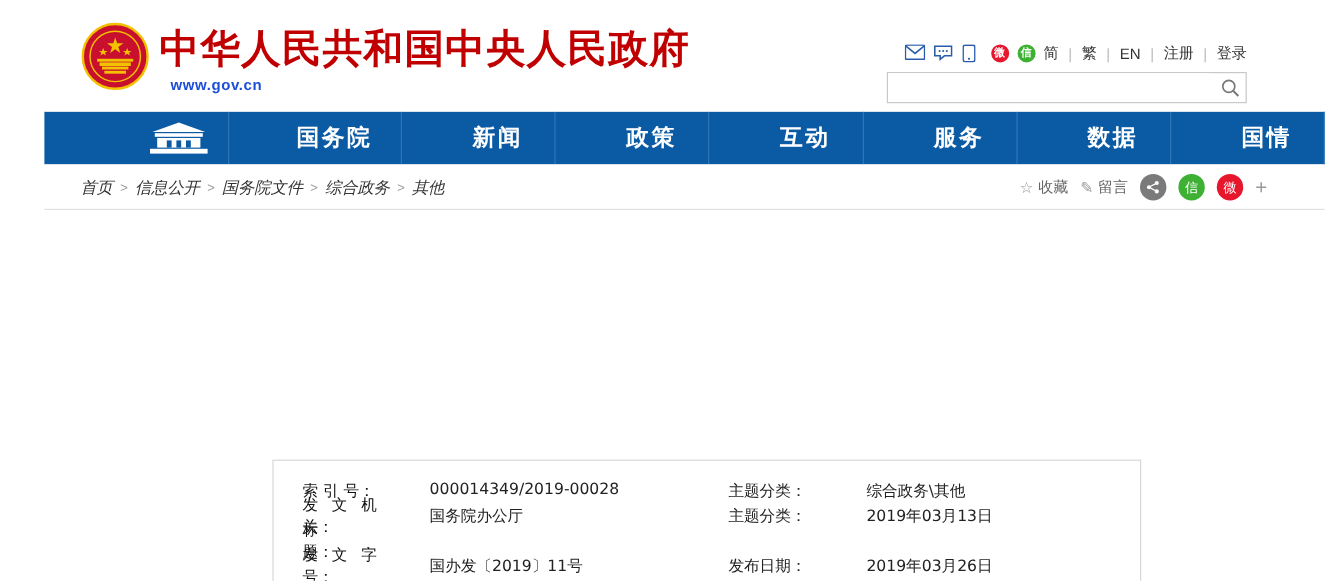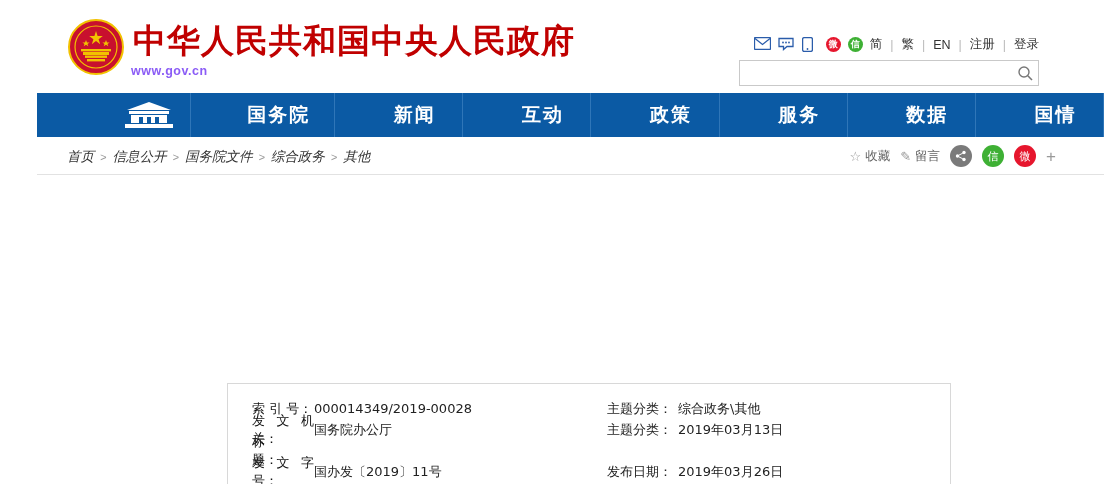--- a/index.html
+++ b/index.html
@@ -28,22 +28,22 @@
     position: absolute; left: 96px; top: 22px;
     color: #c00000;
     font-family: "DejaVu Sans", "Liberation Sans", sans-serif;
     font-size: 33px;
     font-weight: bold;
     letter-spacing: 1px;
     line-height: 38px;
     white-space: nowrap;
   }
   .site-url {
-    position: absolute; left: 94px; top: 64px;
-    color: #8b5cf6;
+    position: absolute; left: 105px; top: 64px;
+    color: #1d4ed8;
     font-size: 12.5px;
     font-weight: bold;
     letter-spacing: 0.5px;
   }
 
   
   .util {
     position: absolute; right: 65px; top: 36px;
     display: flex; align-items: center; gap: 7px;
     font-size: 12.5px; color: #2a5caa;
@@ -139,21 +139,21 @@
     background: #fff;
   }
   .meta-grid {
     position: relative;
     padding: 14px 0 0 0;
     font-size: 13px; color: #222;
     font-family: "DejaVu Sans", "Liberation Sans", sans-serif;
   }
   .meta-row { display: flex; height: 21px; align-items: center; }
   .m-lbl { width: 86px; text-align: justify; padding-left: 24px; color:#111; font-weight: normal; }
-  .m-val { color:#222; }
+  .m-val { color:#222;margin-left:44px; }
   .m-lbl2 { width: 90px; text-align: right; padding-right: 6px; }
   .m-left { display:flex; align-items:center; width: 360px; }
   .m-right { display:flex; align-items:flex-end; }
 </style>
 </head>
 <body>
 
 <div class="page">
 
   <div class="header">
@@ -227,22 +227,22 @@
         <rect x="8" y="11" width="40" height="3" fill="#ffffff"></rect>
         <rect x="10" y="15" width="36" height="8" fill="#ffffff"></rect>
         <rect x="4" y="24" width="48" height="4" fill="#ffffff"></rect>
         <rect x="18" y="17" width="4" height="6" fill="#0b5aa4"></rect>
         <rect x="26" y="17" width="4" height="6" fill="#0b5aa4"></rect>
         <rect x="34" y="17" width="4" height="6" fill="#0b5aa4"></rect>
       </svg>
     </div>
     <div class="nav-item">国务院</div>
     <div class="nav-item">新闻</div>
+    <div class="nav-item">政策</div>
     <div class="nav-item">互动</div>
-    <div class="nav-item">政策</div>
     <div class="nav-item">服务</div>
     <div class="nav-item">数据</div>
     <div class="nav-item">国情</div>
   </div>
 
   <div class="crumb-row">
     <div class="crumb">
       <a>首页</a>
       <span class="gt">&gt;</span>
       <a>信息公开</a>

